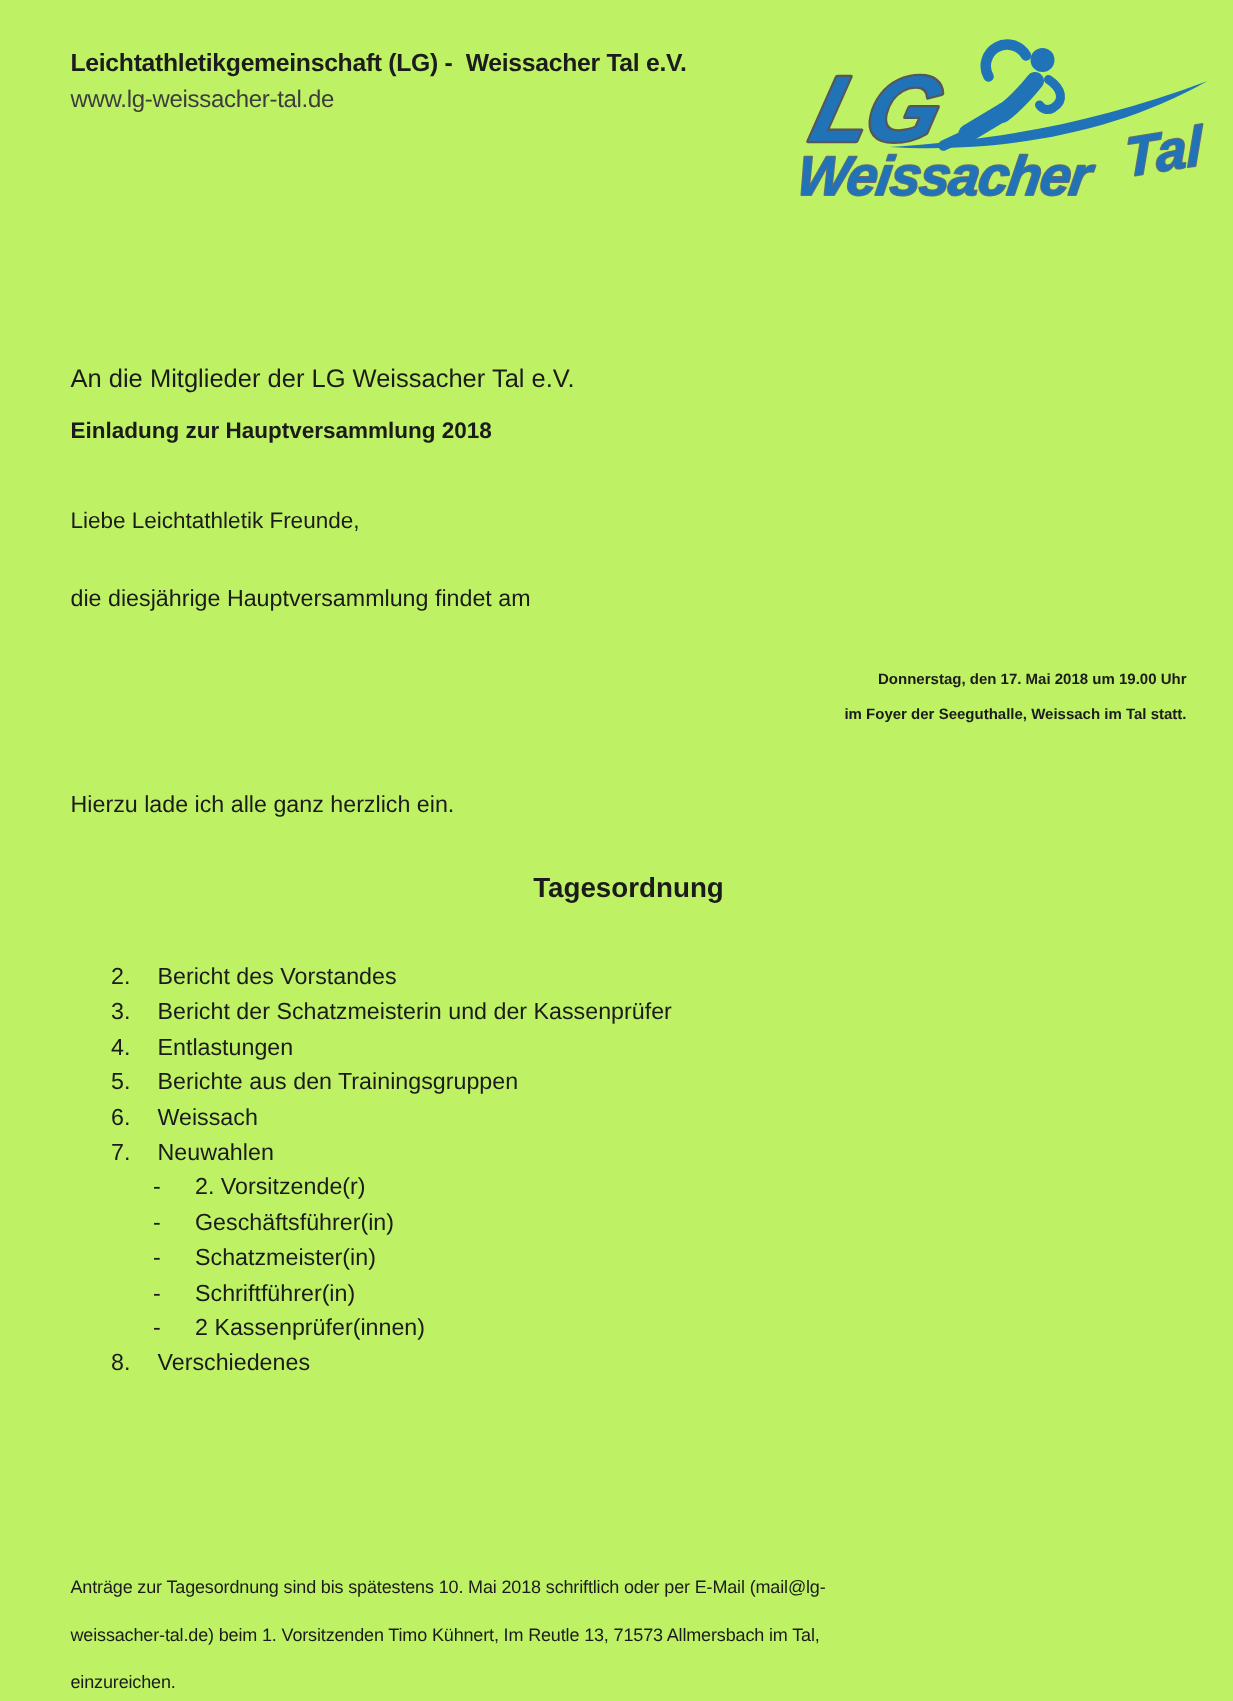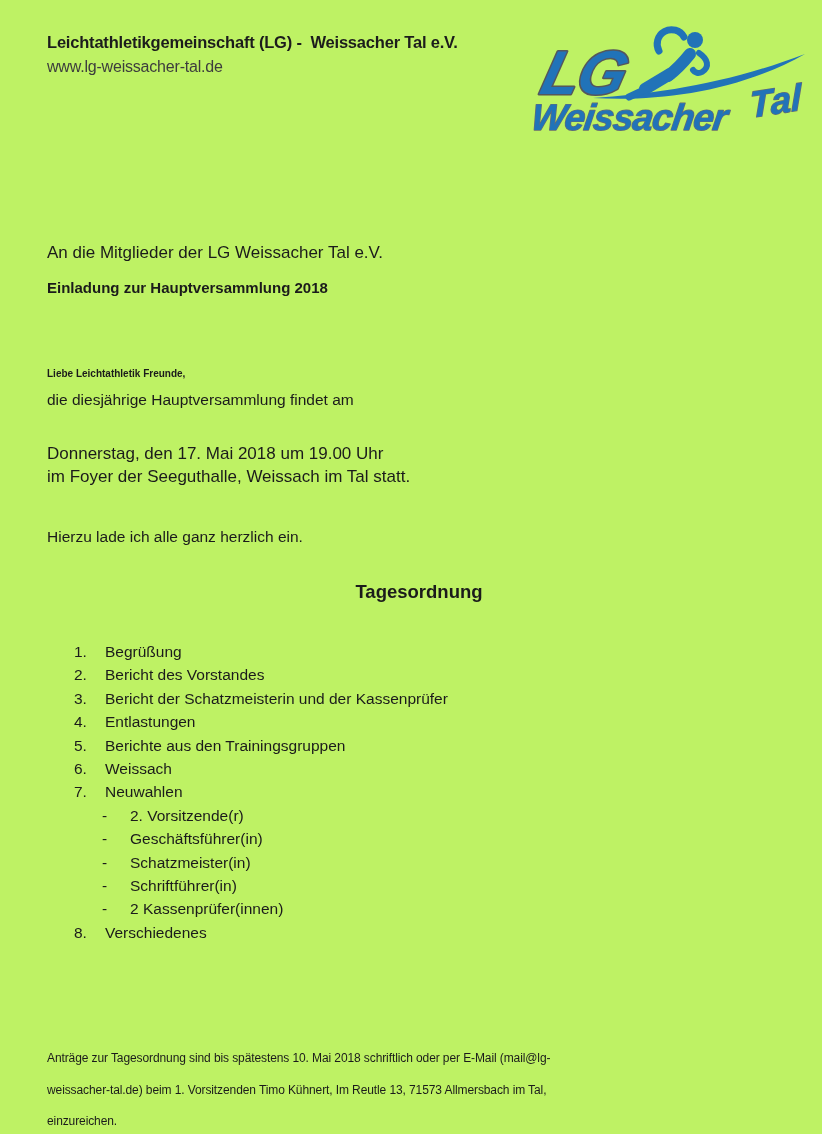--- a/index.html
+++ b/index.html
@@ -23,25 +23,25 @@
     font-size: 16px; font-weight: normal; color: #3d3d3d;
     letter-spacing: -0.2px; line-height: 23px;
   }
 
   
   .logo { position: absolute; left: 526px; top: 12px; width: 286px; height: 128px; }
 
   
   .recipient { position: absolute; left: 47px; top: 243px; font-size: 17px; font-weight: normal; }
   .subject   { position: absolute; left: 47px; top: 279px; font-size: 15px; font-weight: bold; }
-  .salutation{ position: absolute; left: 47px; top: 368px; font-size: 10px; font-weight: bold; }
+  .salutation{ position: absolute; left: 47px; top: 339px; font-size: 15px; font-weight: normal; }
   .intro     { position: absolute; left: 47px; top: 391px; font-size: 15.5px; }
   .event-block {
     position: absolute; left: 47px; right: 31px; top: 442px;
-    text-align: left; font-size: 17px; font-weight: normal; line-height: 23px;
+    text-align: right; font-size: 10px; font-weight: bold; line-height: 23px;
   }
   .invitation { position: absolute; left: 47px; top: 528px; font-size: 15.5px; }
   .agenda-title {
     position: absolute; left: 47px; right: 31px; top: 581px;
     text-align: center; font-size: 18.5px; font-weight: bold;
   }
 
   
   .agenda-list { position: absolute; left: 47px; top: 640px; font-size: 15.5px; }
   .agenda-row { line-height: 23.4px; white-space: nowrap; }
@@ -97,21 +97,20 @@
 
   <div class="event-block">
     <div>Donnerstag, den 17. Mai 2018 um 19.00 Uhr</div>
     <div>im Foyer der Seeguthalle, Weissach im Tal statt.</div>
   </div>
 
   <div class="invitation">Hierzu lade ich alle ganz herzlich ein.</div>
   <div class="agenda-title">Tagesordnung</div>
 
   <div class="agenda-list">
-    <div class="agenda-row"><span class="num">1.</span><span class="txt">Begrüßung</span></div>
     <div class="agenda-row"><span class="num">2.</span><span class="txt">Bericht des Vorstandes</span></div>
     <div class="agenda-row"><span class="num">3.</span><span class="txt">Bericht der Schatzmeisterin und der Kassenprüfer</span></div>
     <div class="agenda-row"><span class="num">4.</span><span class="txt">Entlastungen</span></div>
     <div class="agenda-row"><span class="num">5.</span><span class="txt">Berichte aus den Trainingsgruppen</span></div>
     <div class="agenda-row"><span class="num">6.</span><span class="txt">Weissach</span></div>
     <div class="agenda-row"><span class="num">7.</span><span class="txt">Neuwahlen</span></div>
 
     <div class="agenda-sub-row"><span class="dash">-</span><span class="txt">2. Vorsitzende(r)</span></div>
     <div class="agenda-sub-row"><span class="dash">-</span><span class="txt">Geschäftsführer(in)</span></div>
     <div class="agenda-sub-row"><span class="dash">-</span><span class="txt">Schatzmeister(in)</span></div>

